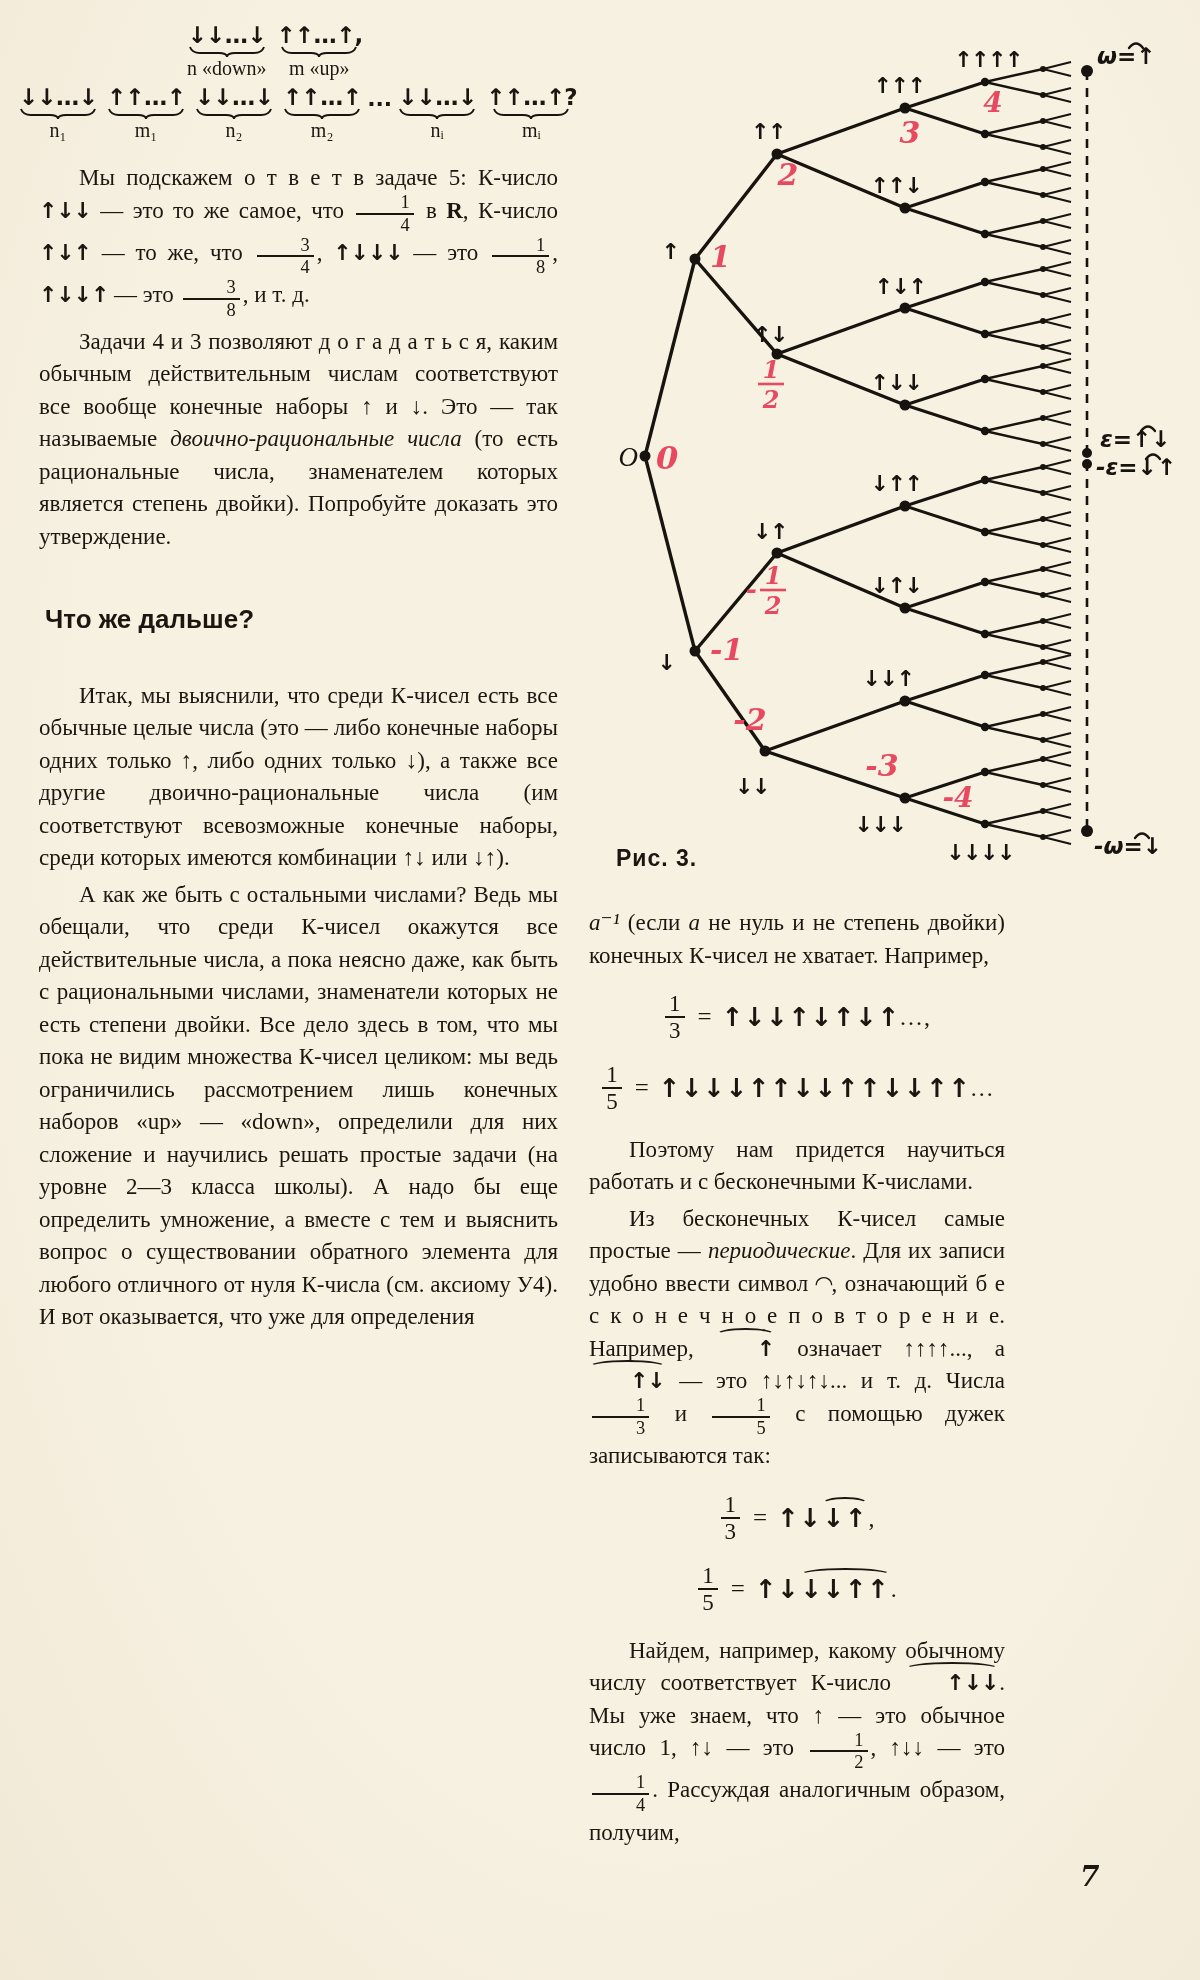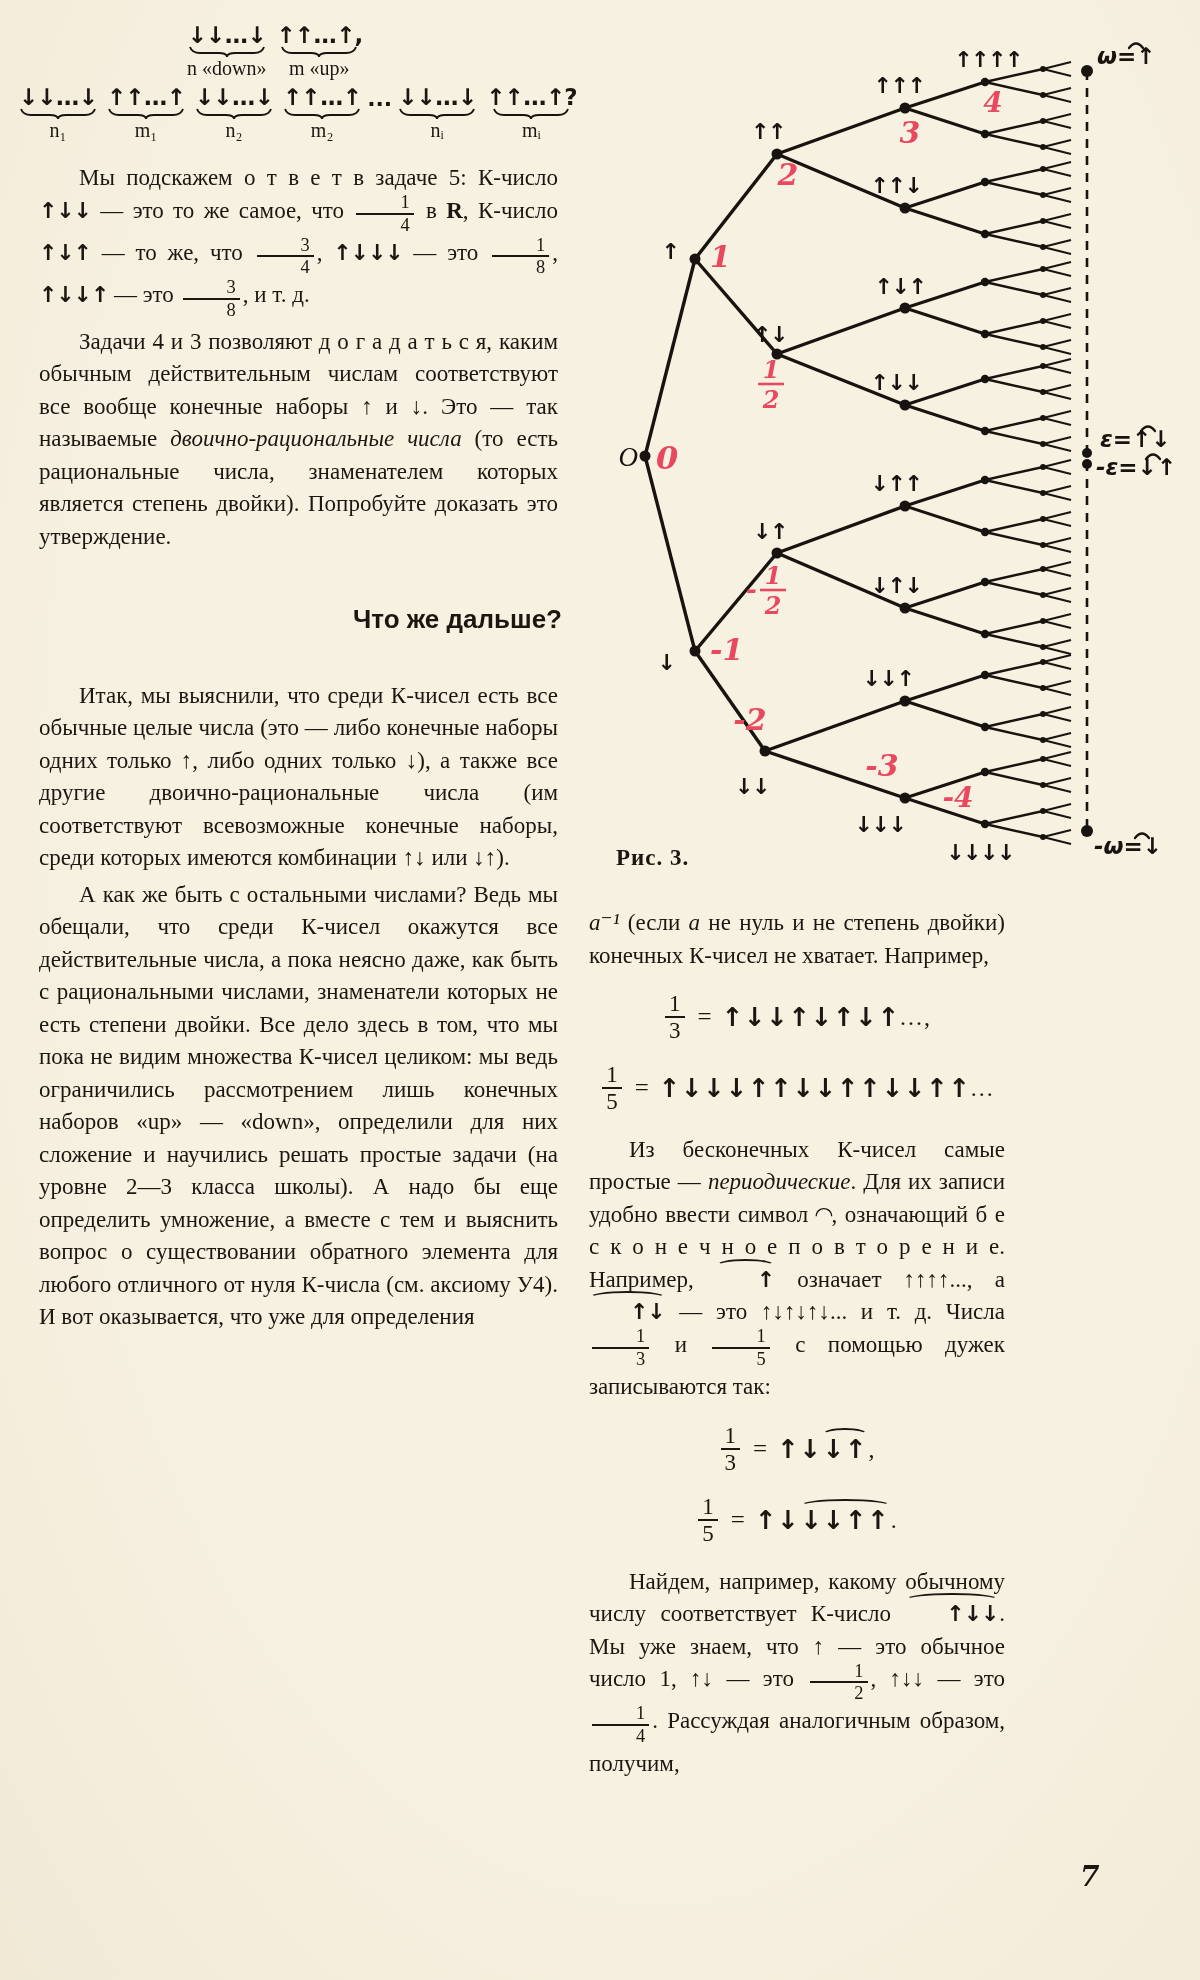--- a/index.html
+++ b/index.html
@@ -18,42 +18,42 @@
   .ubrace{line-height:0;margin-top:-2px}
   .flab{font-size:20px;margin-top:0px;white-space:pre}
   .fsep{font-family:"DejaVu Sans",sans-serif;font-weight:700;font-size:22px;margin:0 1px;line-height:30px}
   
   .col-left{left:35px;top:158px;width:527px}
   .col-right{left:585px;top:903px;width:424px}
   .bodytext{font-size:23px;line-height:32.5px;text-align:justify}
   .para{margin:4px;text-indent:40px}
   .para.noindent{text-indent:0}
   .heading{font-family:"Liberation Sans","DejaVu Sans",sans-serif;font-weight:700;
-           font-size:26px;margin:50px 0 44px 10px;text-indent:0;text-align:right}
+           font-size:26px;margin:50px 0 44px 10px;text-indent:0;text-align:left}
   .it{font-style:italic}
   .bf{font-weight:700}
   .arrw{font-family:"DejaVu Sans",sans-serif;font-weight:700;letter-spacing:-1px;font-size:0.95em}
   
   .frac{display:inline-block;text-align:center;vertical-align:-0.85em;line-height:1.02;
         font-size:0.8em;margin:0 3px;position:relative;top:-0.12em}
   .frac .num{display:block;border-bottom:2px solid #1b160f;padding:0 4px 1px}
   .frac .den{display:block;padding-top:1px}
   
   .hat{position:relative;display:inline-block;padding:0 1px}
   .hat::before{content:"";position:absolute;left:0;right:0;top:-5px;height:9px;
                border:2.3px solid transparent;border-top-color:#1b160f;border-radius:50%}
   
   .formula{display:flex;align-items:center;justify-content:center;margin:20px 0;white-space:nowrap}
   .formula .frac{font-size:23px;vertical-align:middle;top:0}
   .formula .eq{font-size:25px;margin:0 10px}
   .formula .farr{font-family:"DejaVu Sans",sans-serif;font-weight:700;font-size:26px;letter-spacing:0.5px}
   .formula .tail{font-size:24px;letter-spacing:2px}
   
   .figure{left:600px;top:26px;width:600px;height:858px}
-  .figcaption{left:616px;top:845px;font-family:Liberation Serif, serif;
+  .figcaption{left:616px;top:845px;font-family:Liberation Sans, sans-serif;
               font-weight:700;font-size:23px;letter-spacing:1px}
   .pagenum{left:1080px;top:1860px;font-family:"DejaVu Serif",serif;
            font-weight:700;font-style:italic;font-size:28px}
   
   .tl{font-family:"DejaVu Sans",sans-serif;font-weight:700;font-size:22px;fill:#17130e;letter-spacing:-1.5px}
   .tg{font-family:"DejaVu Sans",sans-serif;font-weight:700;font-style:italic;font-size:23px;fill:#17130e}
   .to{font-family:"Liberation Serif",serif;font-style:italic;font-size:27px;fill:#17130e}
   .tr{font-family:"DejaVu Serif",serif;font-weight:700;font-style:italic;fill:#e8495f}
   .hatp{stroke:#17130e;stroke-width:2.3;fill:none;stroke-linecap:round}
 </style>
@@ -400,20 +400,21 @@
   <div class="formula">
     <span class="frac">
         <span class="num">1</span>
         <span class="den">5</span>
       </span>
     <span class="eq">=</span>
     <span class="farr">↑↓↓↓↑↑↓↓↑↑↓↓↑↑</span>
       <span class="tail">...</span>
   </div>
 
+  <p class="para">Поэтому нам придется научиться работать и с бесконечными К-числами.</p>
 
   <p class="para"><span>Из бесконечных К-чисел самые простые — </span><span class="it">периодические</span><span>. Для их записи удобно ввести символ </span><span class="arrw">◠</span><span>, означающий б е с к о н е ч н о е  п о в т о р е н и е. Например, </span><span class="hat arrw">↑</span><span> означает ↑↑↑↑..., а </span><span class="hat arrw">↑↓</span><span> — это ↑↓↑↓↑↓... и т. д. Числа </span><span class="frac"><span class="num">1</span><span class="den">3</span></span><span> и </span><span class="frac"><span class="num">1</span><span class="den">5</span></span><span> с помощью дужек записываются так:</span></p>
 
   <div class="formula">
     <span class="frac">
         <span class="num">1</span>
         <span class="den">3</span>
       </span>
     <span class="eq">=</span>
     <span class="farr">↑↓</span>

